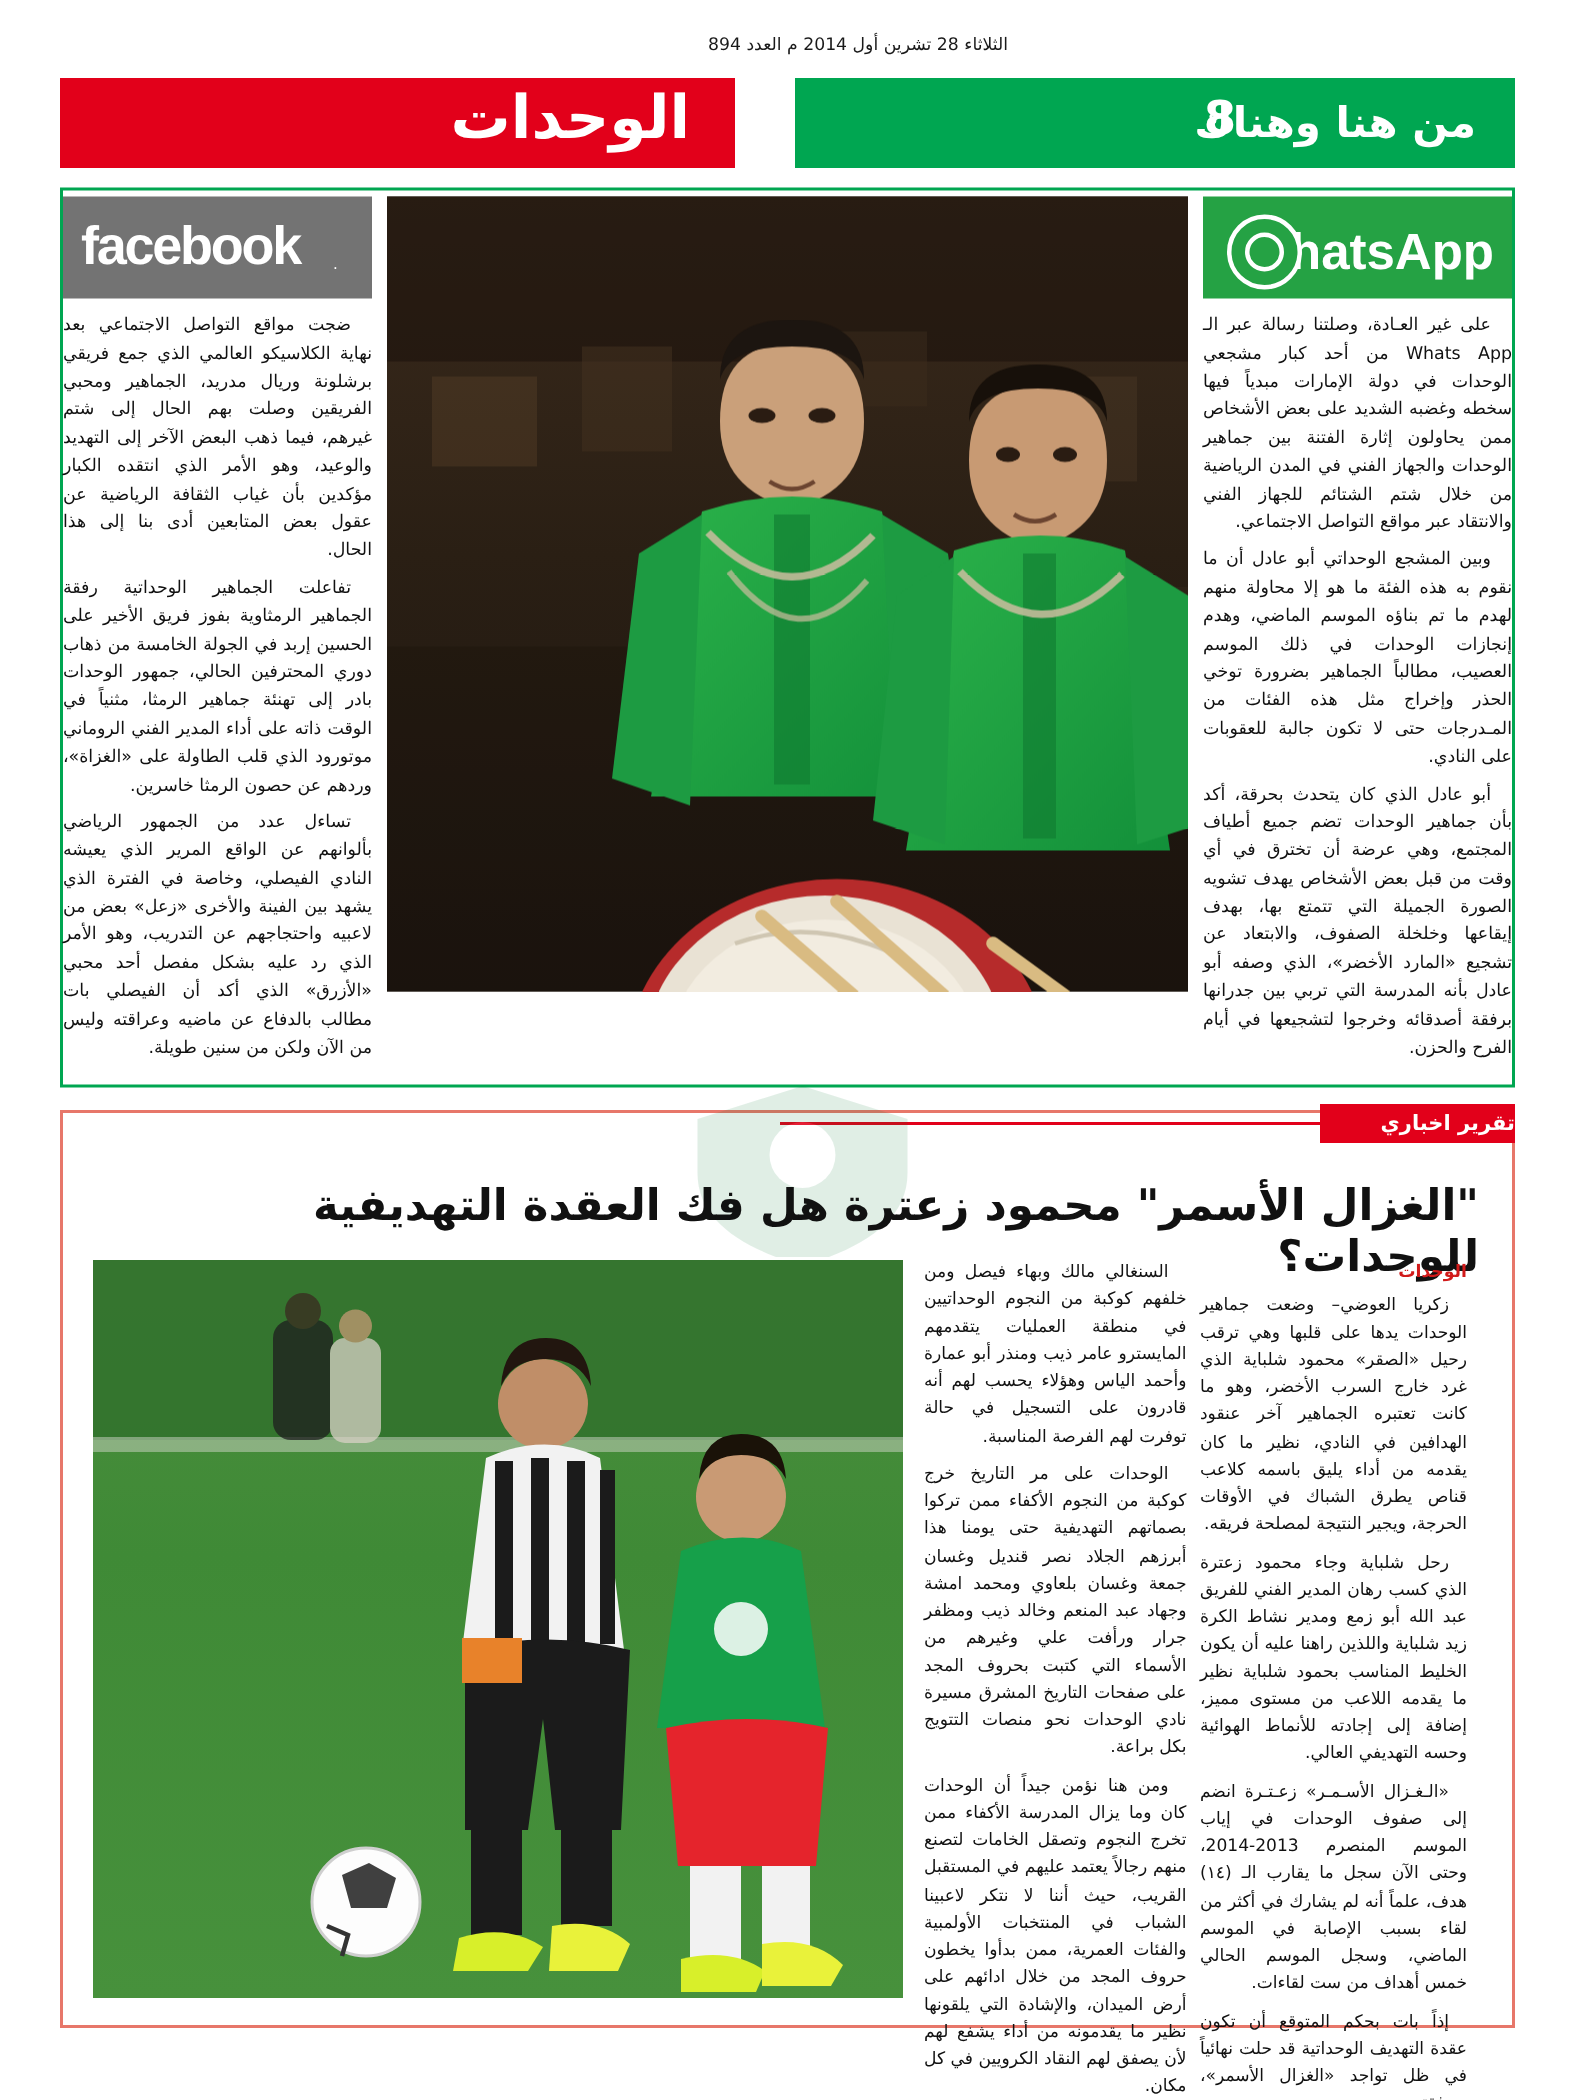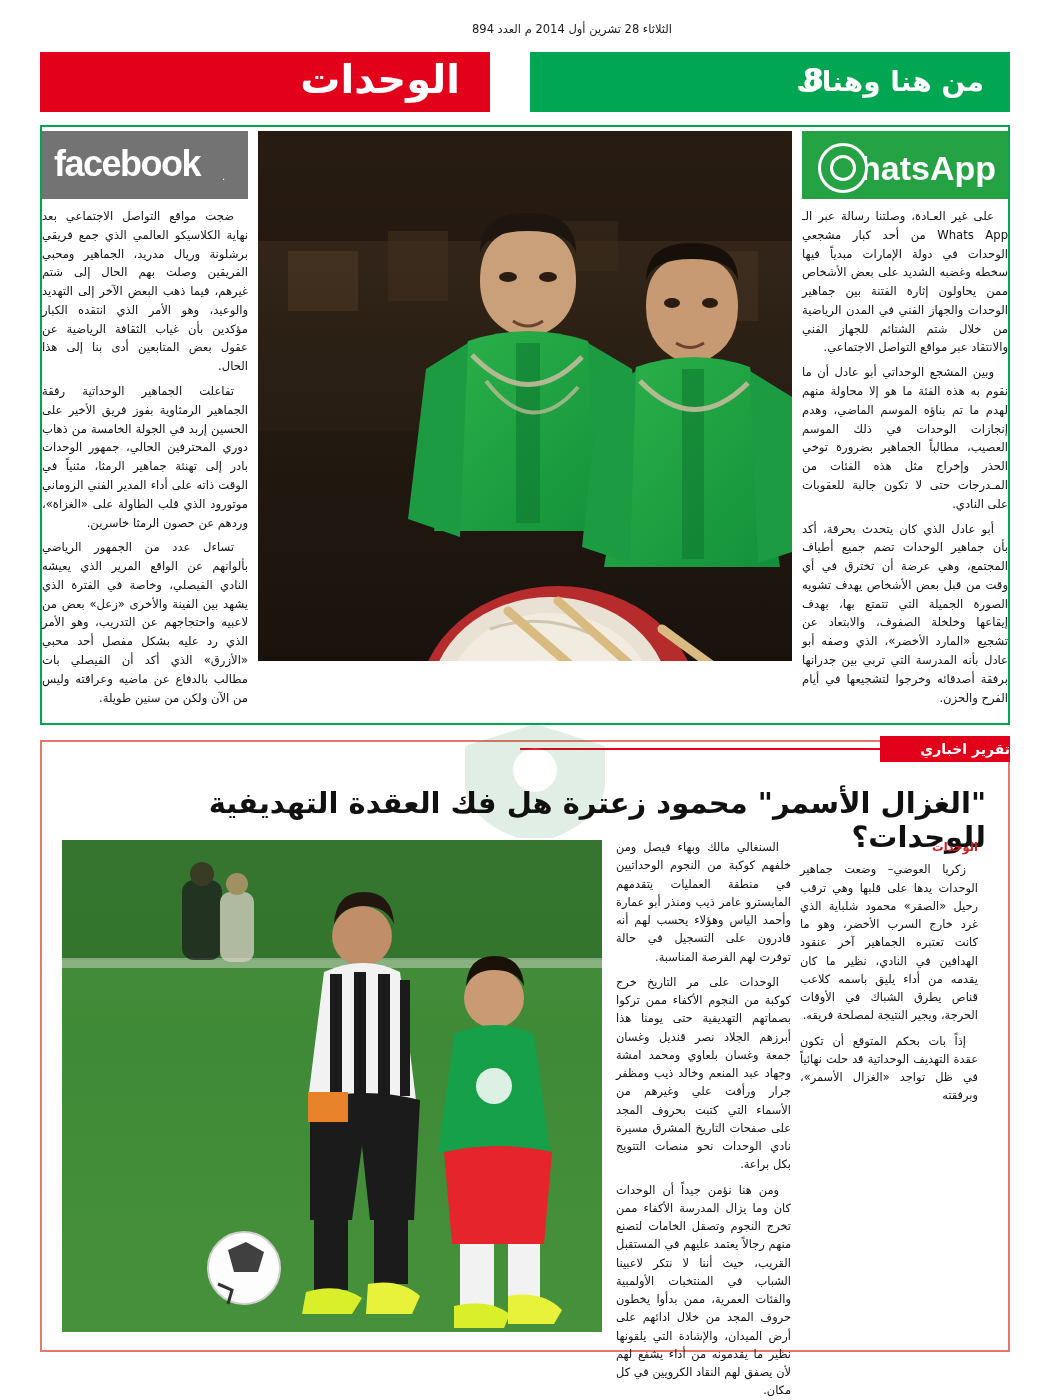--- a/index.html
+++ b/index.html
@@ -257,16 +257,18 @@
 
   <div class="col-mid">
     <p>السنغالي مالك وبهاء فيصل ومن خلفهم كوكبة من النجوم الوحداتيين في منطقة العمليات يتقدمهم المايسترو عامر ذيب ومنذر أبو عمارة وأحمد الياس وهؤلاء يحسب لهم أنه قادرون على التسجيل في حالة توفرت لهم الفرصة المناسبة.</p>
     <p>الوحدات على مر التاريخ خرج كوكبة من النجوم الأكفاء ممن تركوا بصماتهم التهديفية حتى يومنا هذا أبرزهم الجلاد نصر قنديل وغسان جمعة وغسان بلعاوي ومحمد امشة وجهاد عبد المنعم وخالد ذيب ومظفر جرار ورأفت علي وغيرهم من الأسماء التي كتبت بحروف المجد على صفحات التاريخ المشرق مسيرة نادي الوحدات نحو منصات التتويج بكل براعة.</p>
     <p>ومن هنا نؤمن جيداً أن الوحدات كان وما يزال المدرسة الأكفاء ممن تخرج النجوم وتصقل الخامات لتصنع منهم رجالاً يعتمد عليهم في المستقبل القريب، حيث أننا لا نتكر لاعبينا الشباب في المنتخبات الأولمبية والفئات العمرية، ممن بدأوا يخطون حروف المجد من خلال ادائهم على أرض الميدان، والإشادة التي يلقونها نظير ما يقدمونه من أداء يشفع لهم لأن يصفق لهم النقاد الكرويين في كل مكان.</p>
   </div>
 
   <div class="col-right">
     <div class="source">الوحدات</div>
     <p>زكريا العوضي– وضعت جماهير الوحدات يدها على قلبها وهي ترقب رحيل «الصقر» محمود شلباية الذي غرد خارج السرب الأخضر، وهو ما كانت تعتبره الجماهير آخر عنقود الهدافين في النادي، نظير ما كان يقدمه من أداء يليق باسمه كلاعب قناص يطرق الشباك في الأوقات الحرجة، ويجير النتيجة لمصلحة فريقه.</p>
+    <p>رحل شلباية وجاء محمود زعترة الذي كسب رهان المدير الفني للفريق عبد الله أبو زمع ومدير نشاط الكرة زيد شلباية واللذين راهنا عليه أن يكون الخليط المناسب بحمود شلباية نظير ما يقدمه اللاعب من مستوى مميز، إضافة إلى إجادته للأنماط الهوائية وحسه التهديفي العالي.</p>
+    <p>«الـغـزال الأسـمـر» زعـتـرة انضم إلى صفوف الوحدات في إياب الموسم المنصرم 2013-2014، وحتى الآن سجل ما يقارب الـ (١٤) هدف، علماً أنه لم يشارك في أكثر من لقاء بسبب الإصابة في الموسم الماضي، وسجل الموسم الحالي خمس أهداف من ست لقاءات.</p>
     <p>إذاً بات بحكم المتوقع أن تكون عقدة التهديف الوحداتية قد حلت نهائياً في ظل تواجد «الغزال الأسمر»، وبرفقته</p>
   </div>
 
 </div>
 
 </body></html>

